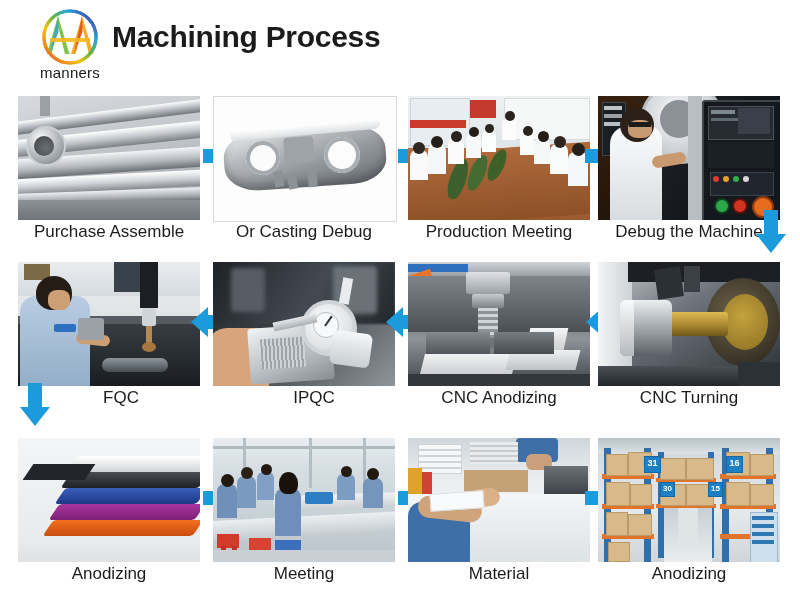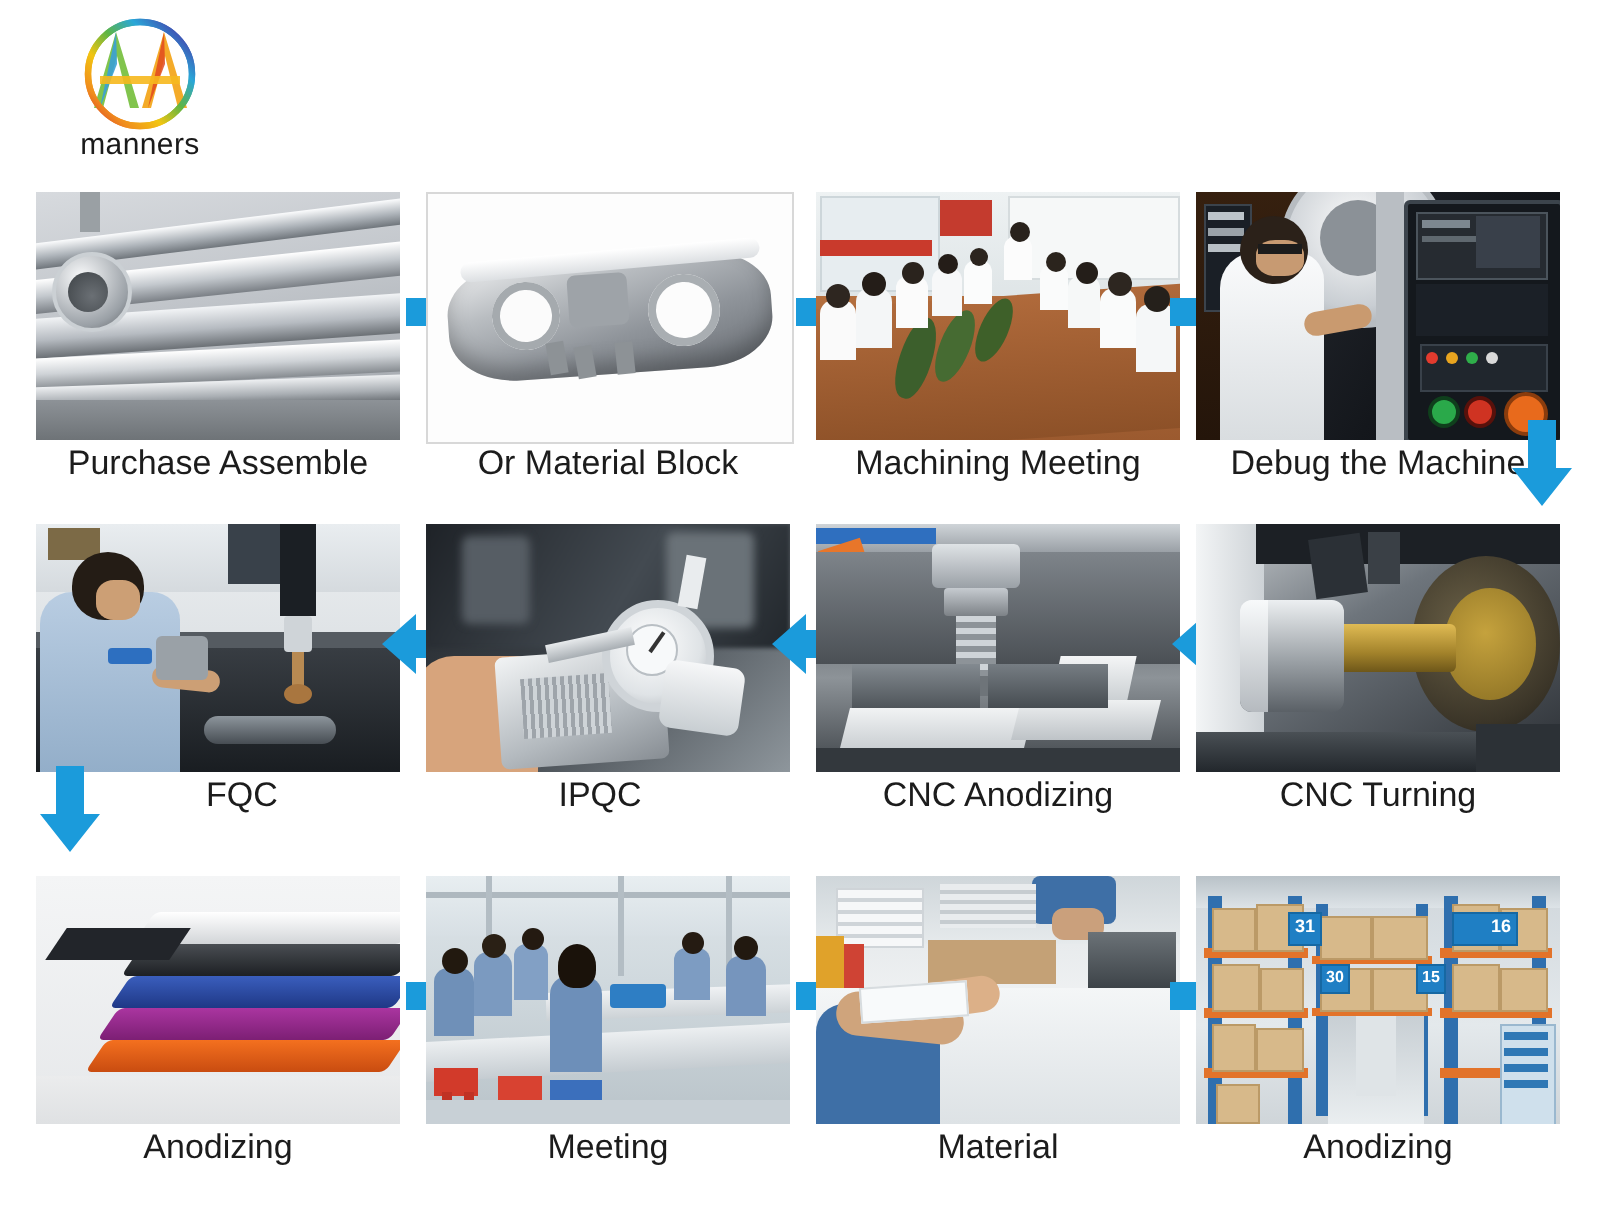--- a/index.html
+++ b/index.html
@@ -117,20 +117,21 @@
           <path d="M44 8 L33 46 L37.5 46 L44.5 20 L51 46 L55.5 46 Z" fill="#f3a71d" opacity="0.95"></path>
           <path d="M44 8 L36 46 L44.5 24 Z" fill="#e0491f" opacity="0.85"></path>
 
           <rect x="12" y="30" width="40" height="4" fill="#f6b81d" opacity="0.9"></rect>
           <circle cx="32" cy="29" r="26" fill="none" stroke="url(#ringg)" stroke-width="3.2"></circle>
         </svg>
       </div>
       <div class="logo-word">manners</div>
     </div>
 
+    <div class="title">Machining Process</div>
   </div>
 
   <div class="cell" style="left:18px;top:96px;">
     <div class="thumb bg-steel">
       <div class="scene">
         <div class="bar" style="left:-30px;top:14px;width:250px;height:13px;background:linear-gradient(180deg,#fbfcfd,#aeb4ba 55%,#70767c);transform:rotate(-7deg);"></div>
         <div class="bar" style="left:-30px;top:34px;width:250px;height:17px;background:linear-gradient(180deg,#ffffff,#c3c8cd 50%,#7b8086);transform:rotate(-6deg);"></div>
         <div class="bar" style="left:-20px;top:56px;width:250px;height:20px;background:linear-gradient(180deg,#f2f4f6,#b6bbc1 55%,#6b7075);transform:rotate(-4deg);"></div>
         <div class="bar" style="left:-25px;top:78px;width:250px;height:16px;background:linear-gradient(180deg,#ffffff,#cfd3d7 50%,#868b90);transform:rotate(-3deg);"></div>
         <div class="bar" style="left:-20px;top:94px;width:250px;height:14px;background:linear-gradient(180deg,#eef0f2,#a9aeb3 55%,#62676c);transform:rotate(-2deg);"></div>
@@ -157,21 +158,21 @@
                     box-shadow:inset 0 -6px 10px rgba(0,0,0,.25);transform:rotate(-4deg);"></div>
         <div style="position:absolute;left:32px;top:44px;width:34px;height:34px;border-radius:50%;background:#fbfbfb;box-shadow:inset 0 0 0 4px #a5aaae;transform:rotate(-4deg);"></div>
         <div style="position:absolute;left:110px;top:40px;width:36px;height:36px;border-radius:50%;background:#fcfcfc;box-shadow:inset 0 0 0 4px #a9aeb2;transform:rotate(-4deg);"></div>
         <div style="position:absolute;left:70px;top:40px;width:30px;height:26px;background:#9ea3a8;border-radius:4px;transform:rotate(-4deg);"></div>
         <div style="position:absolute;left:60px;top:74px;width:9px;height:16px;background:#8d9296;transform:rotate(-10deg);"></div>
         <div style="position:absolute;left:74px;top:76px;width:9px;height:16px;background:#8d9296;transform:rotate(-10deg);"></div>
         <div style="position:absolute;left:94px;top:74px;width:9px;height:16px;background:#8d9296;transform:rotate(-6deg);"></div>
         <div style="position:absolute;left:16px;top:28px;width:150px;height:10px;border-radius:8px;background:linear-gradient(180deg,#ffffff,#dcdfe2);transform:rotate(-5deg);"></div>
       </div>
     </div>
-    <div class="caption">Or Material Block</div>
+    <div class="caption">Or Casting Debug</div>
   </div>
 
   <div class="arrow" style="left:398px;top:139px;">
     <svg width="38" height="34" viewBox="0 0 38 34">
       <path d="M0 10 L20 10 L20 2 L37 17 L20 32 L20 24 L0 24 Z" fill="#1b9bdb"></path>
     </svg>
   </div>
 
   <div class="cell" style="left:408px;top:96px;">
     <div class="thumb bg-meet">
@@ -204,21 +205,21 @@
         <div class="person" style="left:142px;top:48px;width:18px;height:30px;background:#fafbfb;border-radius:7px 7px 0 0;"></div>
         <div class="person" style="left:146px;top:40px;width:12px;height:12px;border-radius:50%;background:#2d2620;"></div>
         <div class="person" style="left:126px;top:42px;width:16px;height:26px;background:#f6f8f8;border-radius:6px 6px 0 0;"></div>
         <div class="person" style="left:130px;top:35px;width:11px;height:11px;border-radius:50%;background:#241e19;"></div>
         <div class="person" style="left:112px;top:36px;width:14px;height:23px;background:#fafbfb;border-radius:6px 6px 0 0;"></div>
         <div class="person" style="left:115px;top:30px;width:10px;height:10px;border-radius:50%;background:#2b241d;"></div>
         <div class="person" style="left:94px;top:22px;width:14px;height:22px;background:#fcfcfc;border-radius:6px 6px 0 0;"></div>
         <div class="person" style="left:97px;top:15px;width:10px;height:10px;border-radius:50%;background:#29221c;"></div>
       </div>
     </div>
-    <div class="caption">Machining Meeting</div>
+    <div class="caption">Production Meeting</div>
   </div>
 
   <div class="arrow" style="left:585px;top:139px;">
     <svg width="38" height="34" viewBox="0 0 38 34">
       <path d="M0 10 L20 10 L20 2 L37 17 L20 32 L20 24 L0 24 Z" fill="#1b9bdb"></path>
     </svg>
   </div>
 
   <div class="cell" style="left:598px;top:96px;">
     <div class="thumb bg-dark">
@@ -310,21 +311,21 @@
         <div style="position:absolute;left:48px;top:76px;width:44px;height:30px;background:repeating-linear-gradient(90deg,#9ea4aa 0 2px,#cfd4d8 2px 4px);transform:rotate(-4deg);"></div>
 
         <div style="position:absolute;left:88px;top:38px;width:48px;height:48px;border-radius:50%;background:radial-gradient(circle at 42% 38%,#ffffff,#dfe3e6 62%,#a8aeb3);border:4px solid #cfd4d8;"></div>
         <div style="position:absolute;left:100px;top:50px;width:24px;height:24px;border-radius:50%;background:#f7f9fa;border:1px solid #b9bfc4;"></div>
         <div style="position:absolute;left:111px;top:52px;width:2px;height:12px;background:#333;transform-origin:bottom center;transform:rotate(35deg);"></div>
         <div style="position:absolute;left:60px;top:56px;width:44px;height:9px;background:linear-gradient(180deg,#e7eaec,#a8aeb3);transform:rotate(-12deg);"></div>
         <div style="position:absolute;left:118px;top:70px;width:40px;height:34px;background:linear-gradient(180deg,#f6f7f8,#c8ced2);border-radius:6px;transform:rotate(8deg);"></div>
         <div style="position:absolute;left:128px;top:16px;width:10px;height:26px;background:#e9ecee;transform:rotate(10deg);"></div>
       </div>
     </div>
-    <div class="caption" style="left:42px;width:90px;">IPQC</div>
+    <div class="caption" style="left:56px;width:90px;">IPQC</div>
   </div>
 
   <div class="arrow" style="left:385px;top:305px;">
     <svg width="38" height="34" viewBox="0 0 38 34">
       <path d="M38 10 L18 10 L18 2 L1 17 L18 32 L18 24 L38 24 Z" fill="#1b9bdb"></path>
     </svg>
   </div>
 
   <div class="cell" style="left:408px;top:262px;">
     <div class="thumb bg-cnc">
@@ -529,21 +530,21 @@
         <div class="crate" style="left:152px;top:16px;width:22px;height:20px;"></div>
         <div class="crate" style="left:128px;top:44px;width:22px;height:22px;"></div>
         <div class="crate" style="left:152px;top:46px;width:22px;height:20px;"></div>
         <div style="position:absolute;left:152px;top:74px;width:26px;height:50px;background:#cfe0ec;border:1px solid #9ab8cf;"></div>
         <div style="position:absolute;left:154px;top:78px;width:22px;height:4px;background:#2f78b5;"></div>
         <div style="position:absolute;left:154px;top:86px;width:22px;height:4px;background:#2f78b5;"></div>
         <div style="position:absolute;left:154px;top:94px;width:22px;height:4px;background:#2f78b5;"></div>
         <div style="position:absolute;left:154px;top:102px;width:22px;height:4px;background:#2f78b5;"></div>
 
         <div class="aisleNum" style="left:46px;top:18px;width:15px;height:15px;">31</div>
-        <div class="aisleNum" style="left:128px;top:18px;width:15px;height:15px;padding-left:16px;">16</div>
+        <div class="aisleNum" style="left:128px;top:18px;width:15px;height:15px;">16</div>
         <div class="aisleNum" style="left:62px;top:44px;width:13px;height:13px;font-size:8px;line-height:11px;">30</div>
         <div class="aisleNum" style="left:110px;top:44px;width:13px;height:13px;font-size:8px;line-height:11px;">15</div>
       </div>
     </div>
     <div class="caption" style="left:0px;width:182px;">Anodizing</div>
   </div>
 
 </div>
 
 </body></html>

